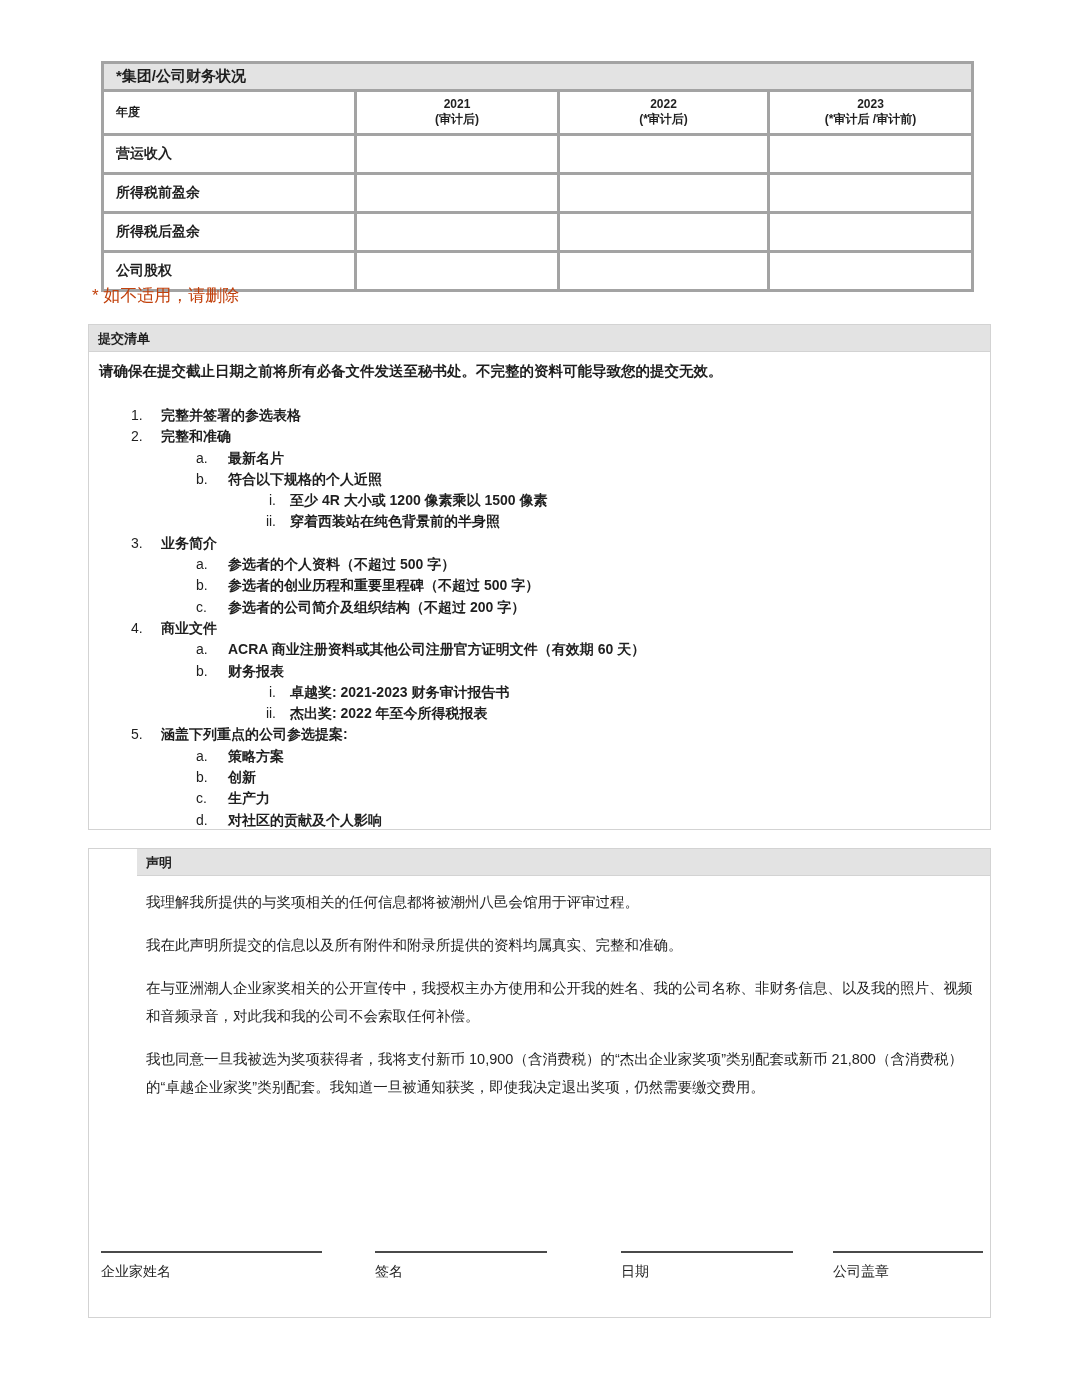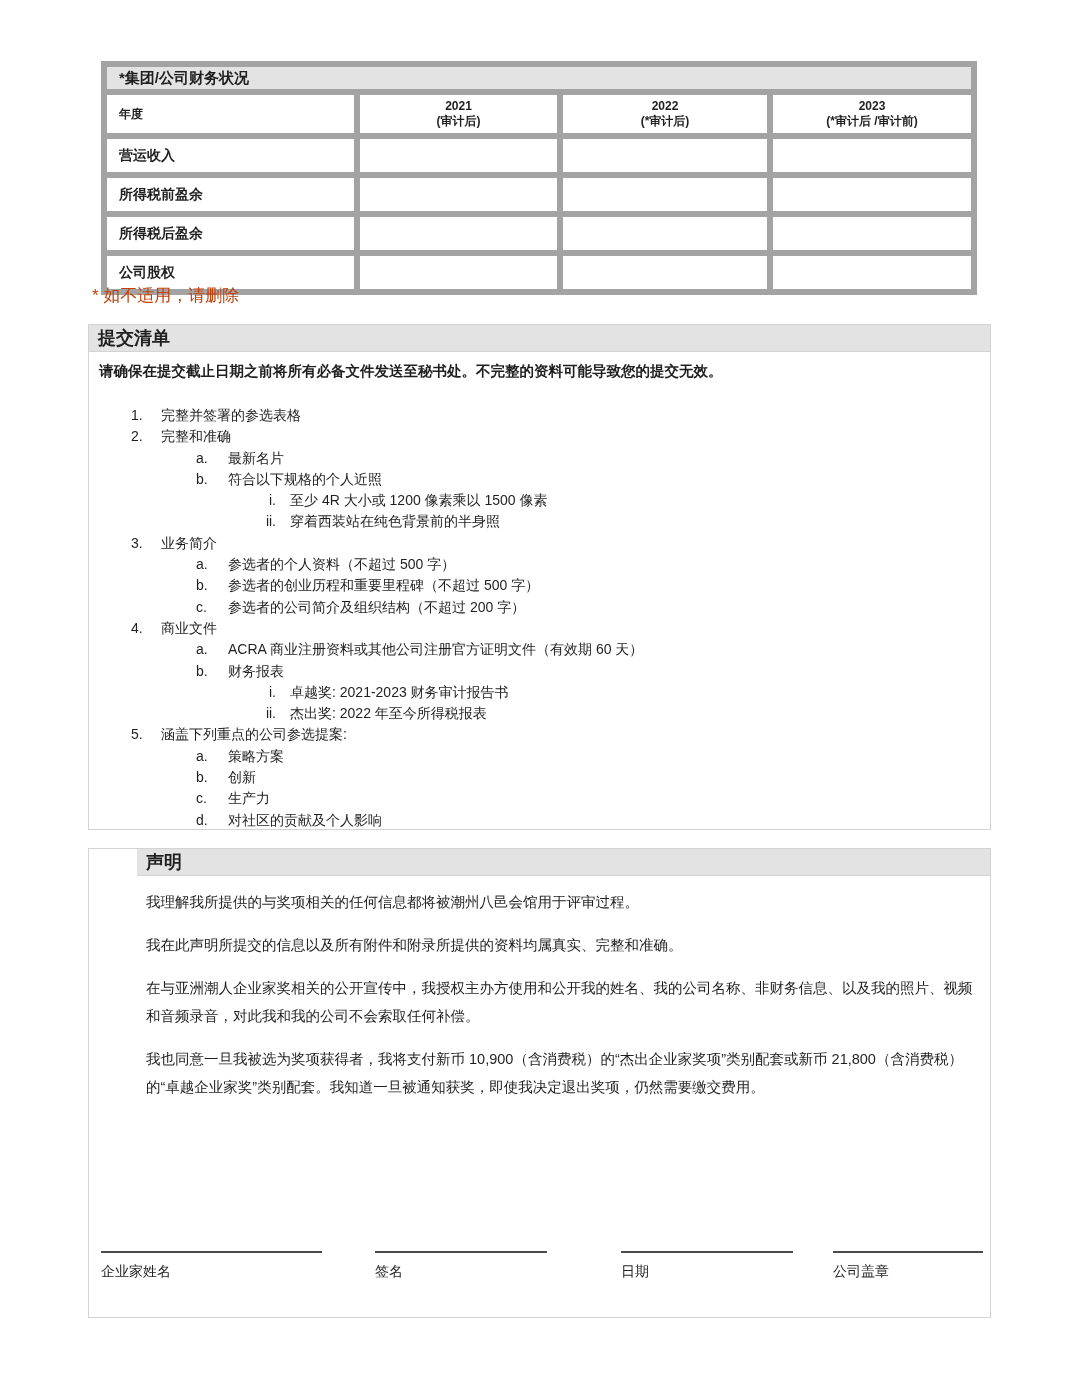--- a/index.html
+++ b/index.html
@@ -13,21 +13,21 @@
     position: relative;
   }
   .page { position: absolute; inset: 0; background: #ffffff; }
 
   
   .fin-table {
     position: absolute; left: 101px; top: 61px; width: 870px;
     border-collapse: collapse; table-layout: fixed;
   }
   .fin-table th, .fin-table td {
-    border: 6px solid #a3a3a3;
+    border: 3px solid #a3a3a3;
     padding: 0 12px;
     vertical-align: middle;
   }
   .tbl-title {
     background: #e3e3e3;
     height: 28px;
     text-align: left;
     font-size: 15px;
     font-weight: bold;
     padding-left: 14px;
@@ -47,36 +47,36 @@
 
   
   .box {
     position: absolute; left: 88px; width: 903px;
     border: 1px solid #d3d3d3; background: #ffffff;
     overflow: hidden;
   }
   .box-header {
     background: #e3e3e3;
     border-bottom: 1px solid #d3d3d3;
-    font-size: 18px; font-weight: bold;
+    font-size: 13px; font-weight: bold;
     height: 27px; line-height: 27px;
     padding: 0 9px;
   }
   #checklist-box { top: 324px; height: 506px; }
   #declaration-box { top: 848px; height: 470px; padding-left: 48px; }
 
   
   .checklist-content { padding: 9px 10px 0 10px; }
   .intro {
     margin: 0 0 24px 0;
     font-size: 14.5px; font-weight: bold; line-height: 20px;
   }
   .li { display: flex; font-size: 14px; line-height: 21.3px; }
   .li .marker { flex: 0 0 auto; }
-  .li .txt { flex: 1 1 auto; }
+  .li .txt { flex: 1 1 auto; font-weight: bold; }
   .lvl1 { padding-left: 32px; }
   .lvl1 .marker { width: 22px; margin-right: 8px; }
   .lvl2 { padding-left: 97px; }
   .lvl2 .marker { width: 22px; margin-right: 10px; }
   .lvl3 { padding-left: 152px; }
   .lvl3 .marker { width: 25px; text-align: right; margin-right: 14px; }
 
   
   .decl-content { padding: 12px 10px 0 9px; font-size: 14.5px; }
   .decl-content p { margin: 0 0 15px 0; line-height: 28px; }

